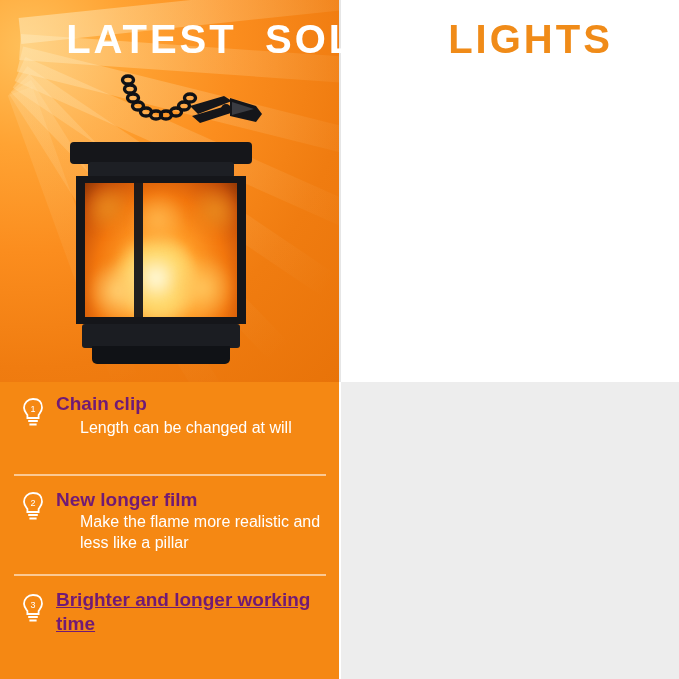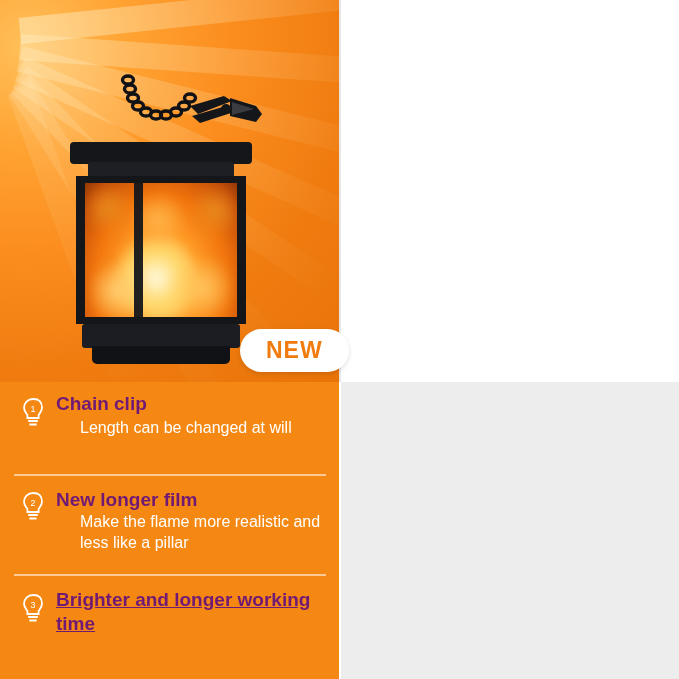--- a/index.html
+++ b/index.html
@@ -178,22 +178,24 @@
       </div>
     </div>
 
     <div class="top-right">
       
       
     </div>
 
     <div class="divider-v"></div>
 
-
-    <div class="badge new">NEW</div>
+    <div class="title">
+      <span class="w1">LATEST</span>&nbsp;&nbsp;<span class="w2">SOLAR</span>&nbsp;&nbsp;<span class="w3">LIGHTS</span>
+    </div>
+
   </div>
 
   <div class="features">
 
     <div class="col left">
       <div class="frow" style="top:10px;">
         <svg class="bulb" style="top:6px;" viewBox="0 0 22 30">
           <path d="M11 1 C5.8 1 2 5 2 9.8 C2 13 4 15 5.4 17 L5.4 20 L16.6 20 L16.6 17 C18 15 20 13 20 9.8 C20 5 18.2 1 11 1 Z" fill="none" stroke="#ffffff" stroke-width="1.8"></path>
           <rect x="6.2" y="22" width="9.6" height="2" fill="#ffffff"></rect>
           <rect x="7.4" y="25.5" width="7.2" height="2" fill="#ffffff"></rect>

